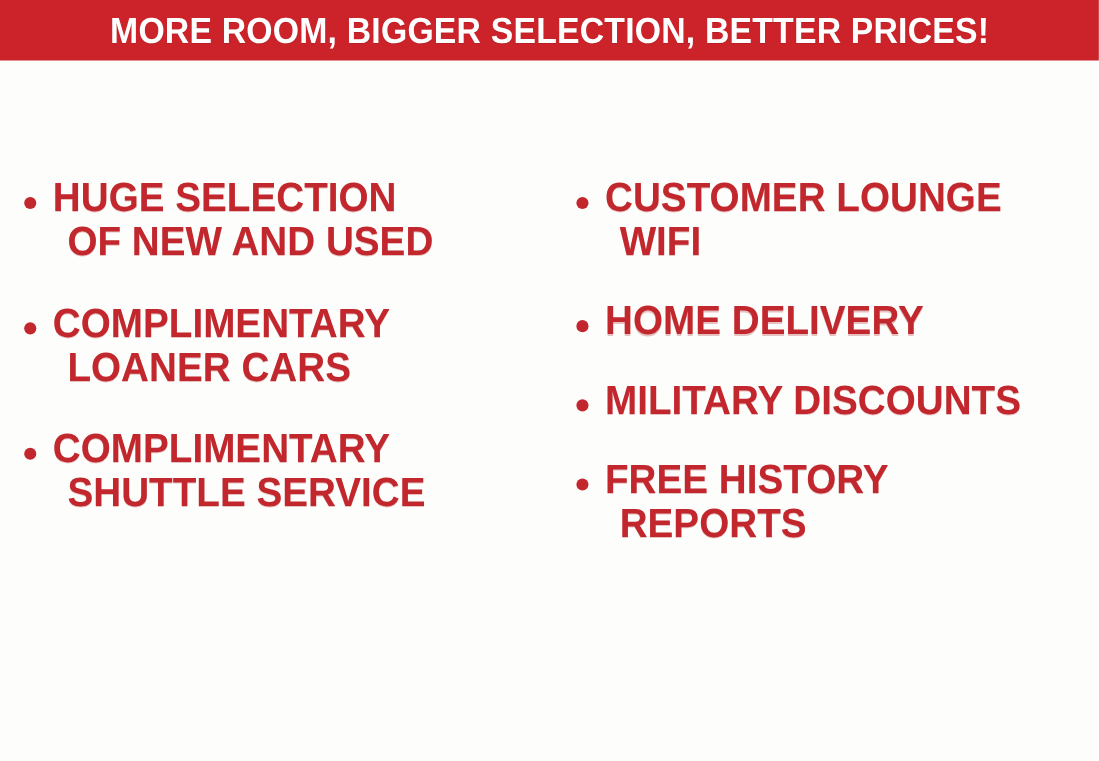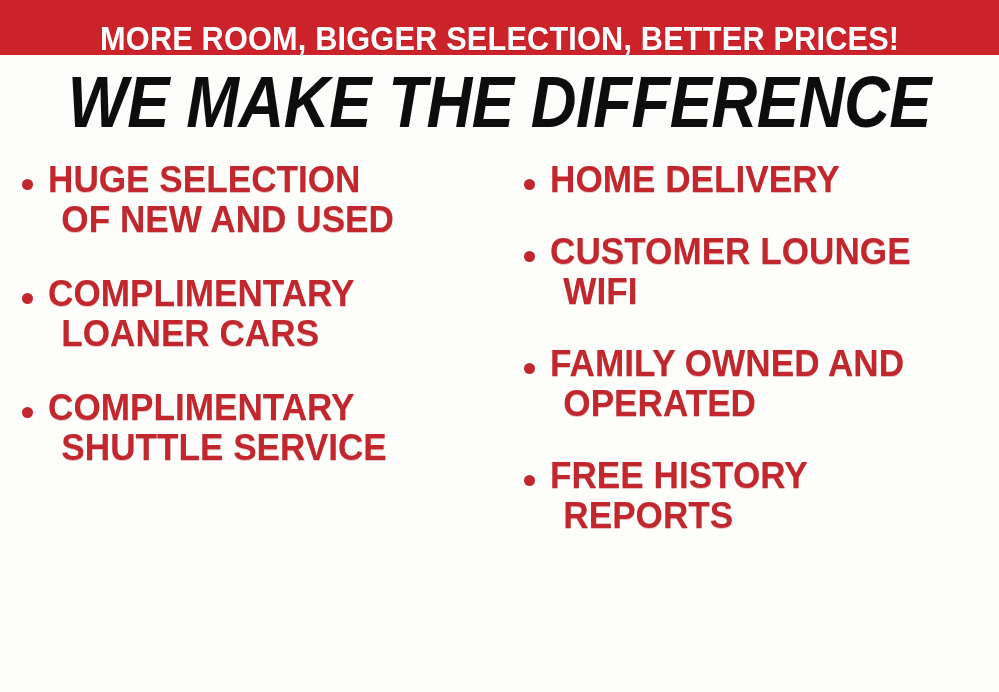--- a/index.html
+++ b/index.html
@@ -26,21 +26,21 @@
 
   
   .banner {
     position: absolute;
     left: 0;
     top: 0;
     width: 999px;
     height: 55px;
     background: #cc2229;
     display: flex;
-    align-items: flex-end;
+    align-items: center;
     justify-content: center;
     box-sizing: border-box;
   }
   .banner-text {
     color: #ffffff;
     font-family: "Liberation Sans Narrow", "Liberation Sans", sans-serif;
     font-weight: bold;
     font-size: 33px;
     line-height: 1;
     letter-spacing: 0.2px;
@@ -131,23 +131,20 @@
 </style>
 </head>
 <body>
 
 <div id="poster">
 
   <div class="banner">
     <span class="banner-text">MORE ROOM, BIGGER SELECTION, BETTER PRICES!</span>
   </div>
 
-  <div class="headline">
-    <span class="headline-text">WE MAKE THE DIFFERENCE</span>
-  </div>
 
   <div class="columns">
 
     <div class="col col-left">
 
       <div class="bullet-item wrap">
         <span class="bullet-dot"></span>
         <span class="bullet-label"><span class="line1" style="display: block;">HUGE SELECTION</span><span class="line2">OF NEW AND USED</span></span>
       </div>
 
@@ -161,35 +158,35 @@
       <div class="bullet-item wrap">
         <span class="bullet-dot"></span>
         <span class="bullet-label"><span class="line1" style="display: block;">COMPLIMENTARY</span><span class="line2">SHUTTLE SERVICE</span></span>
       </div>
 
     </div>
 
     <div class="col col-right">
 
 
+      <div class="bullet-item wrap">
+        <span class="bullet-dot"></span>
+        <span class="bullet-label"><span class="line1" style="display: block;">CUSTOMER LOUNGE</span><span class="line2">WIFI</span></span>
+      </div>
+
       <div class="bullet-item">
         <span class="bullet-dot"></span>
         <span class="bullet-label">HOME DELIVERY</span>
       </div>
 
-      <div class="bullet-item wrap">
+      <div class="bullet-item">
         <span class="bullet-dot"></span>
-        <span class="bullet-label"><span class="line1" style="display: block;">CUSTOMER LOUNGE</span><span class="line2">WIFI</span></span>
+        <span class="bullet-label">MILITARY DISCOUNTS</span>
       </div>
 
-
-      <div class="bullet-item wrap">
-        <span class="bullet-dot"></span>
-        <span class="bullet-label"><span class="line1" style="display: block;">FAMILY OWNED AND</span><span class="line2">OPERATED</span></span>
-      </div>
 
       <div class="bullet-item wrap">
         <span class="bullet-dot"></span>
         <span class="bullet-label"><span class="line1" style="display: block;">FREE HISTORY</span><span class="line2">REPORTS</span></span>
       </div>
 
     </div>
 
   </div>
 

